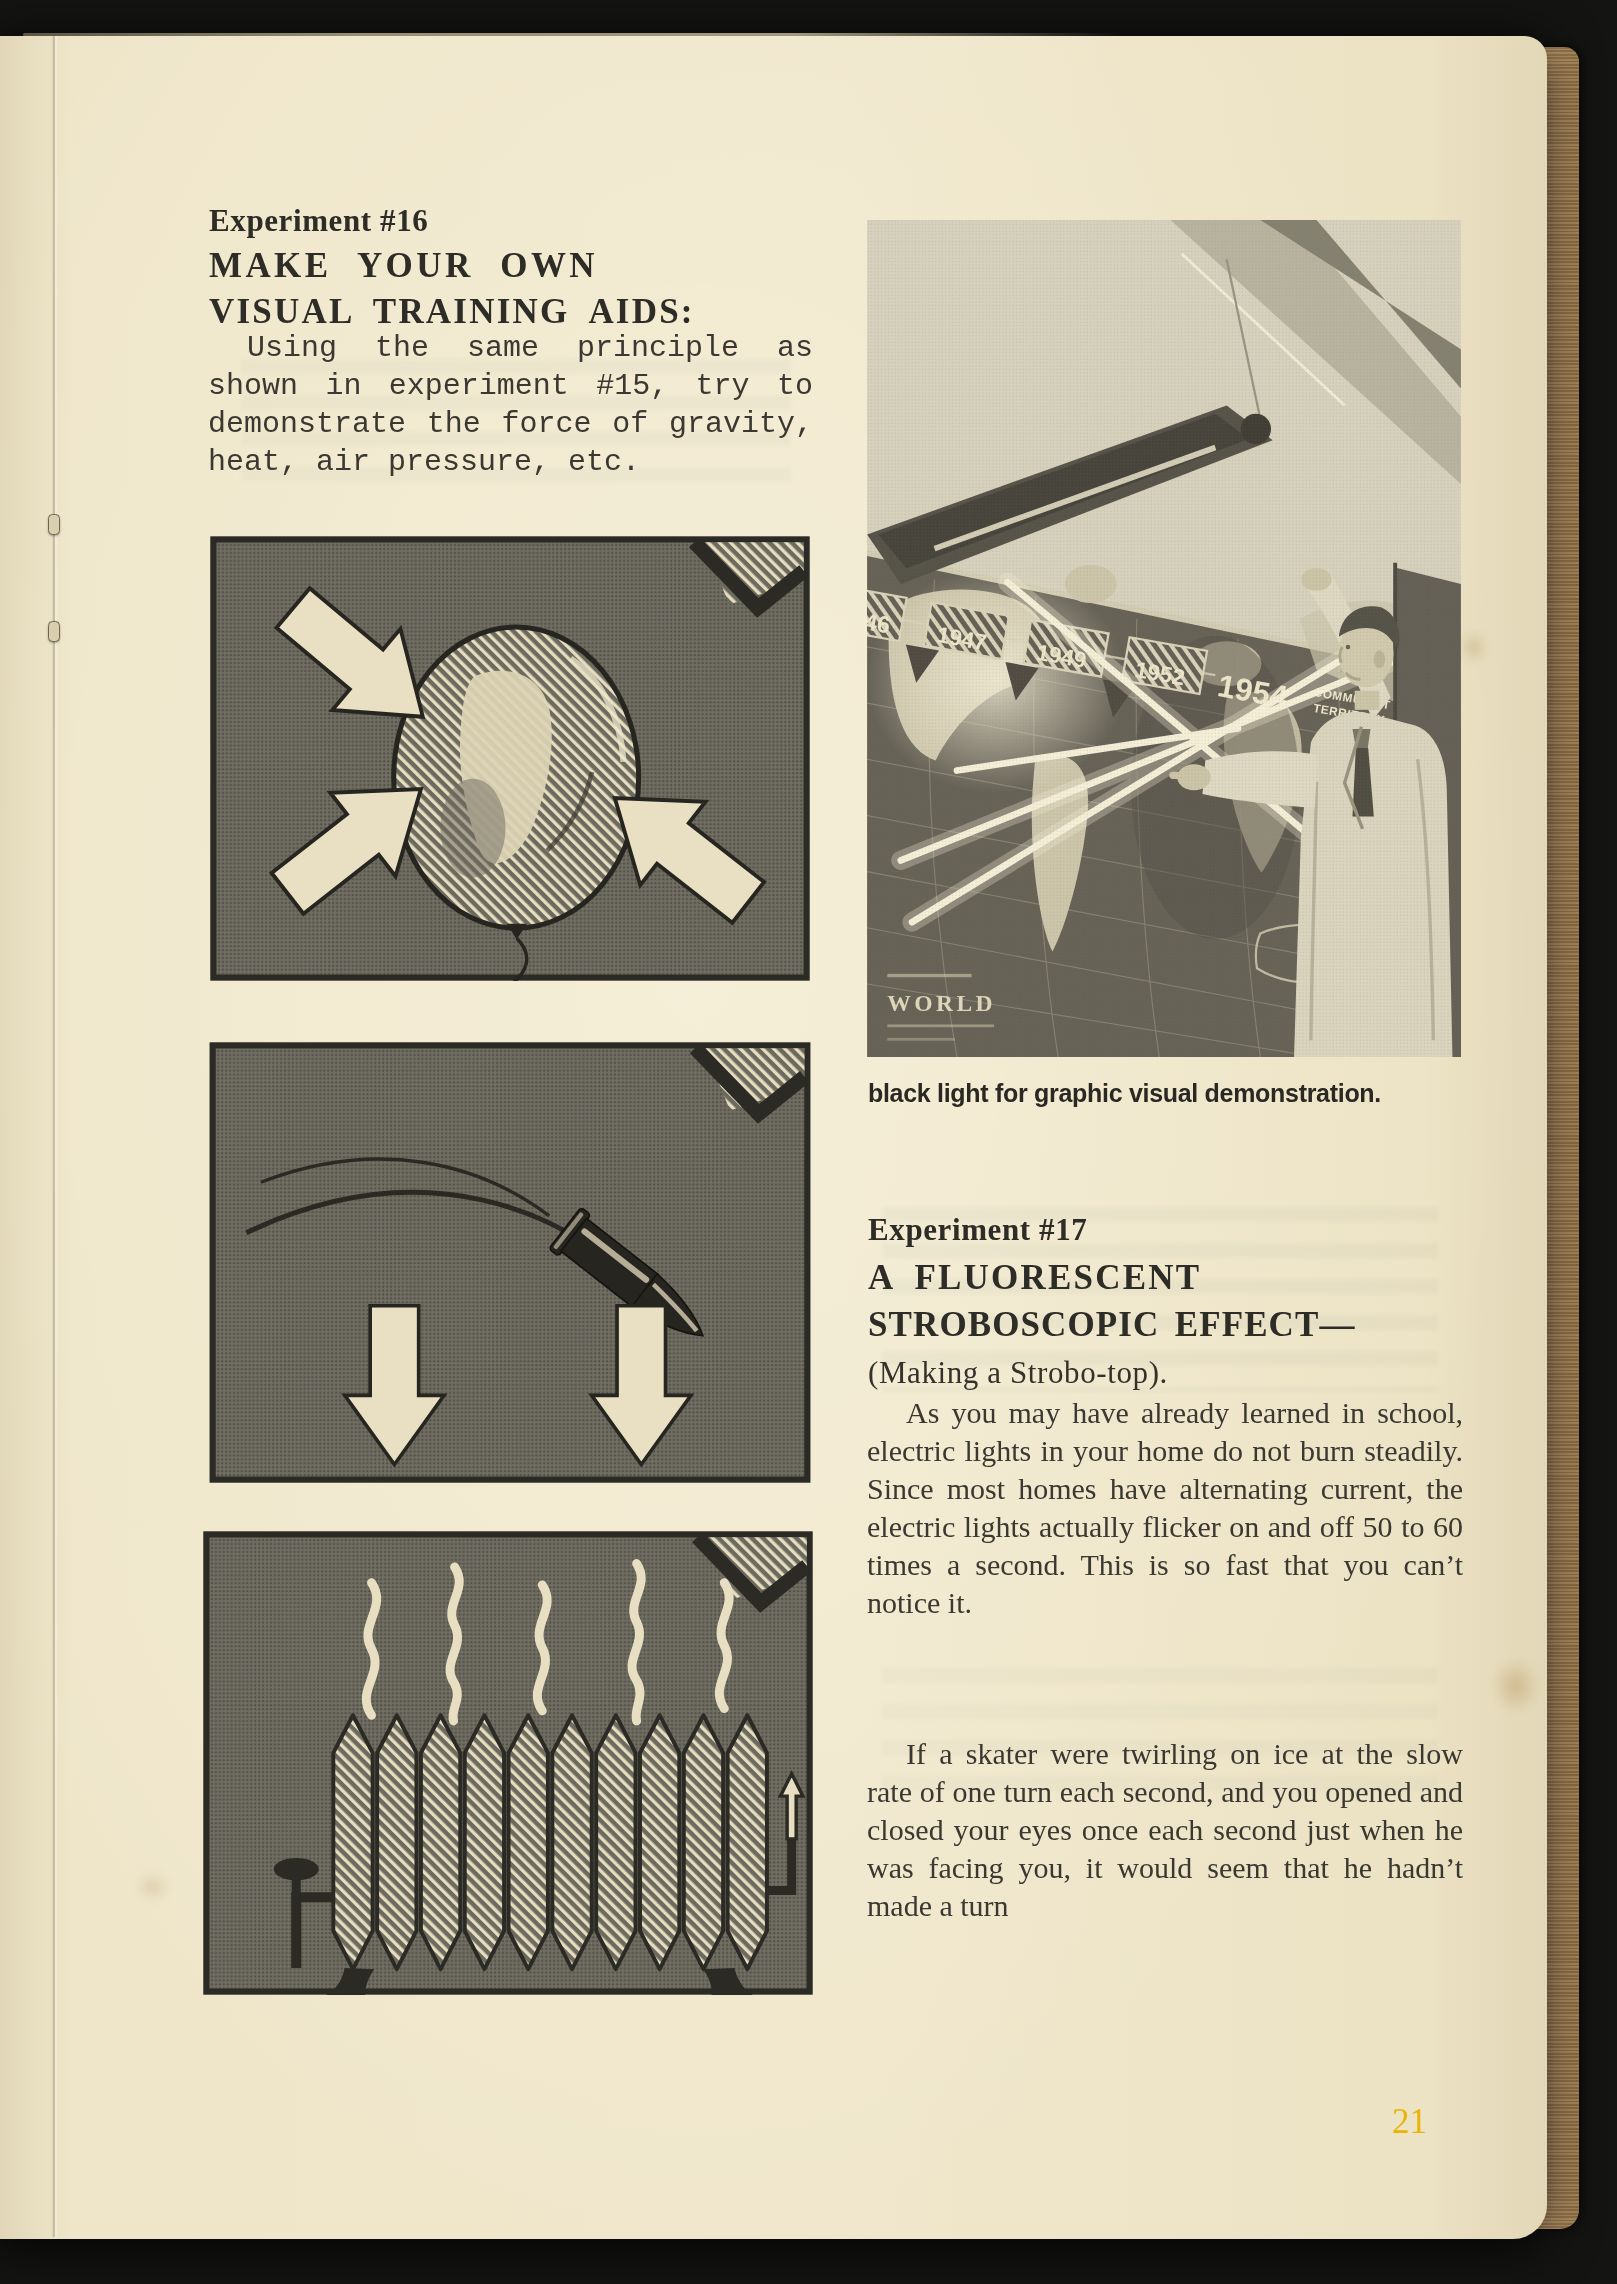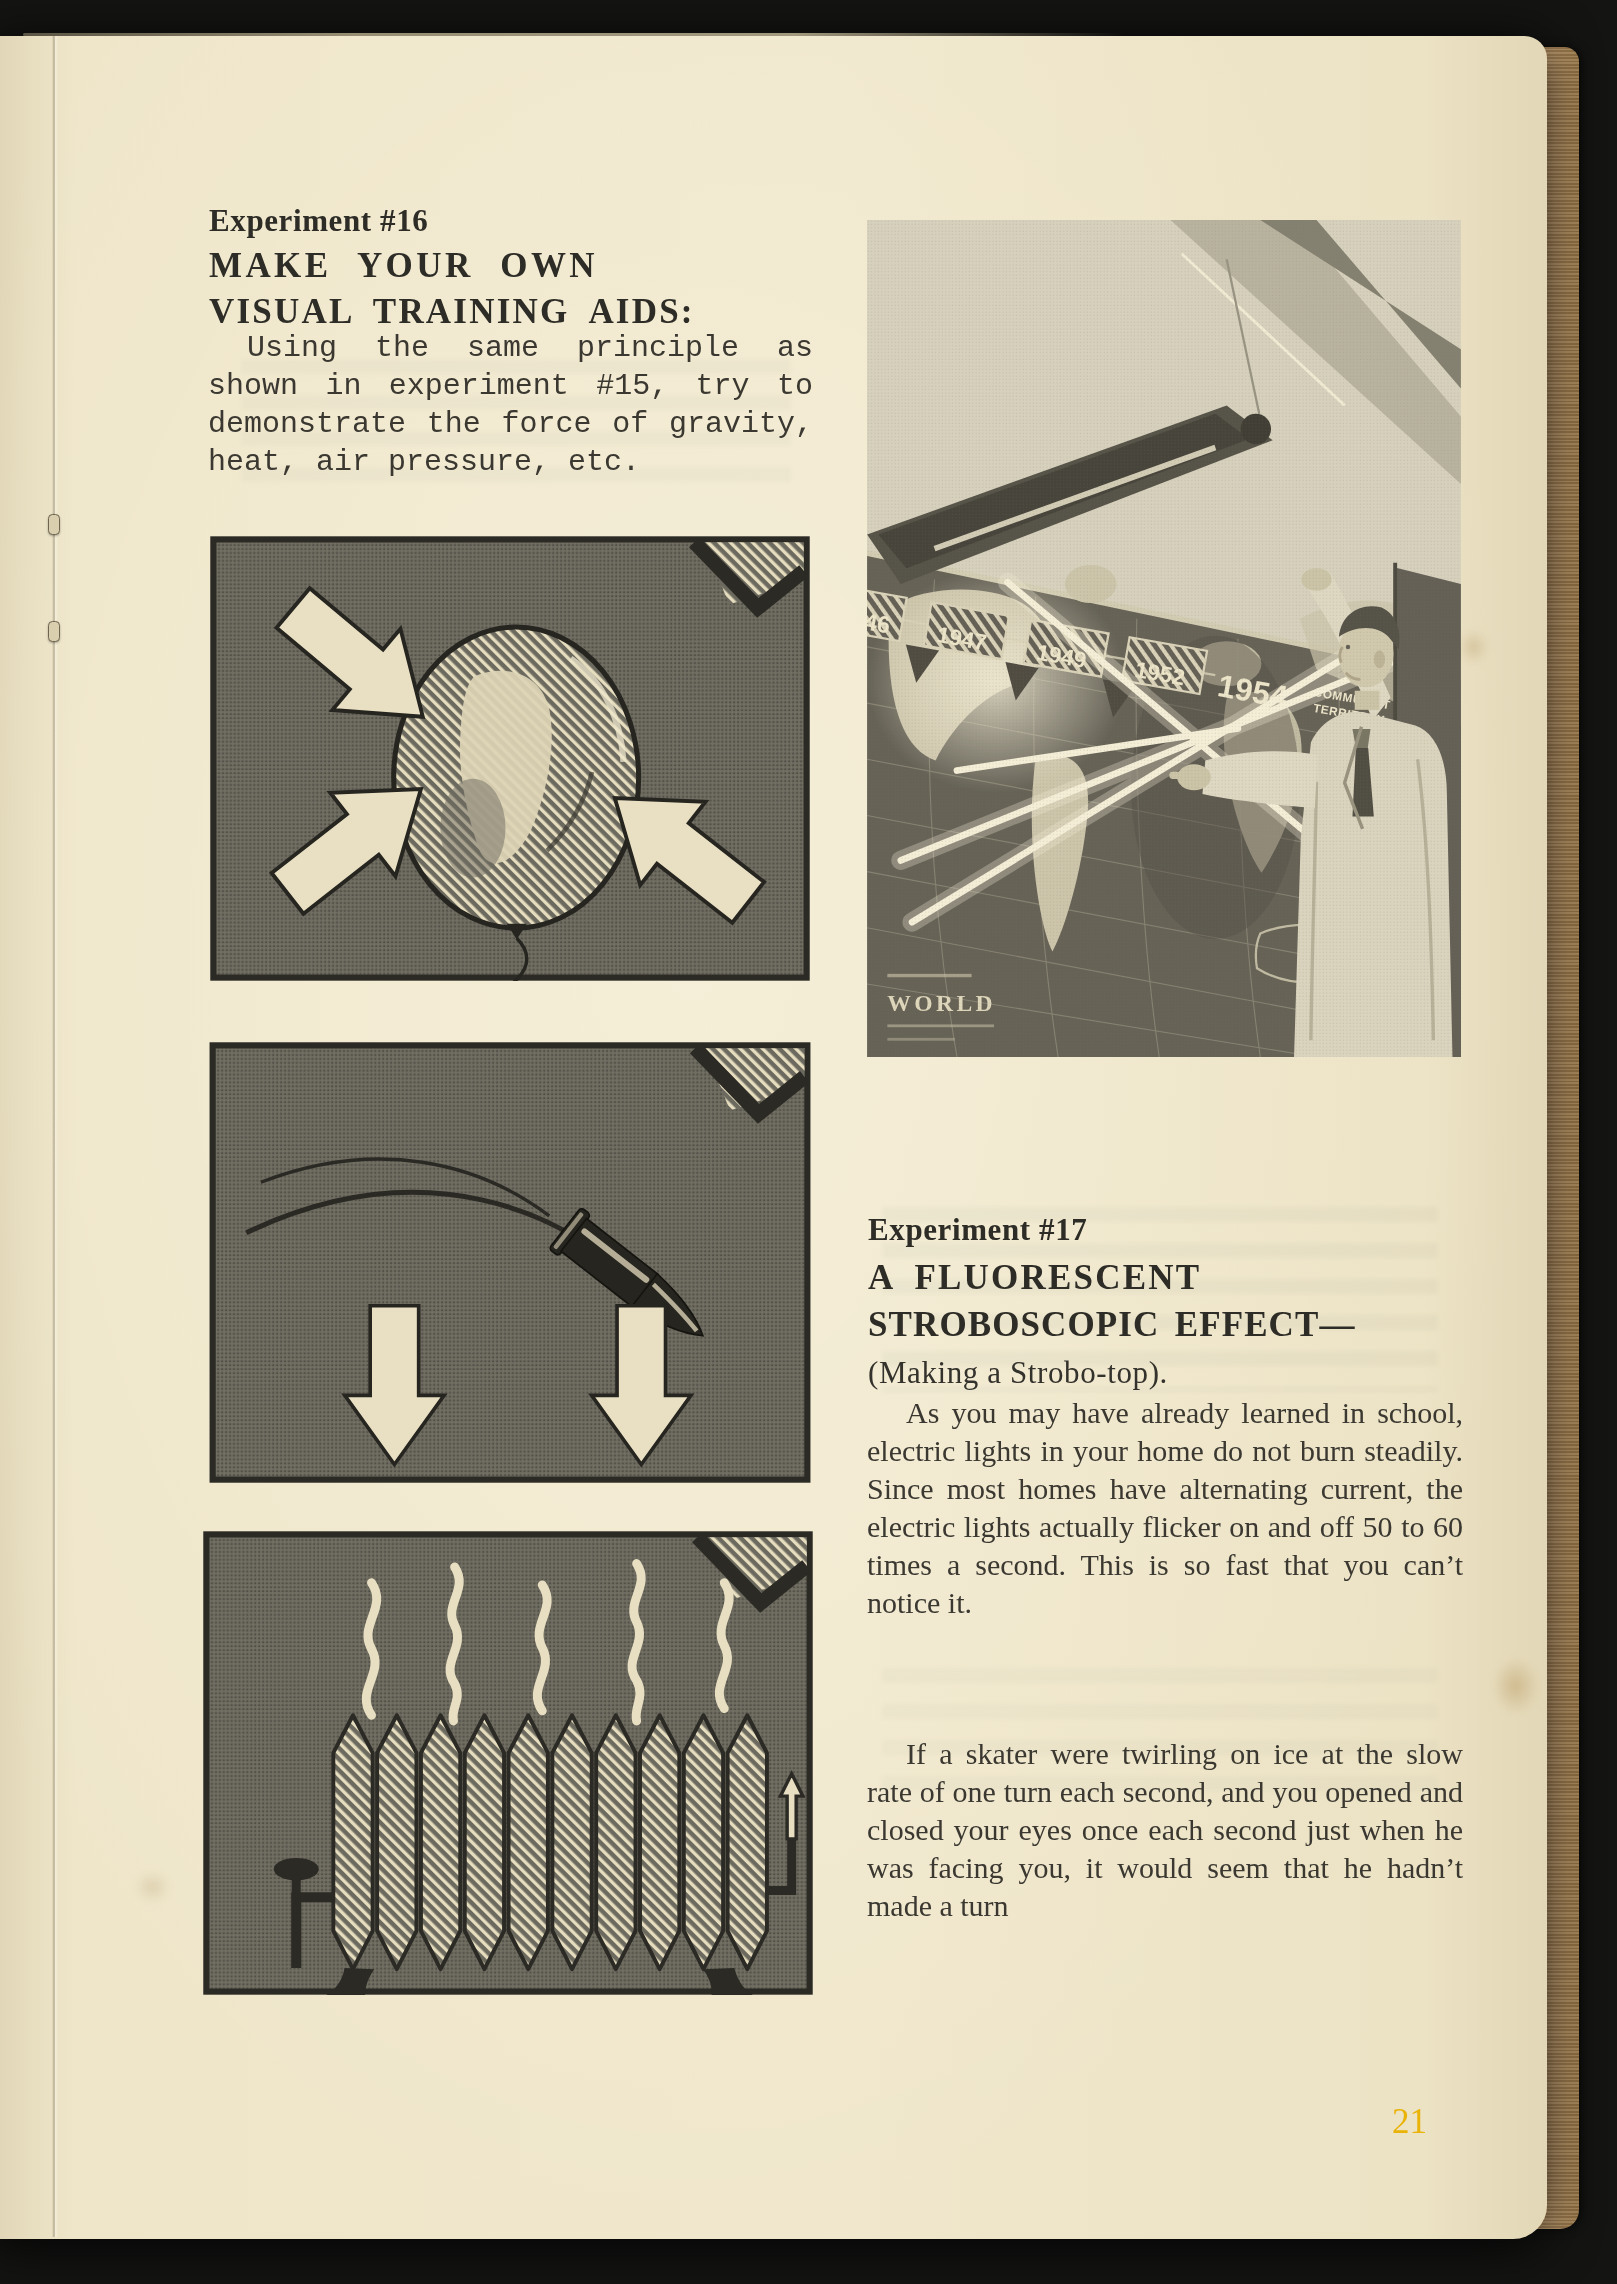--- a/index.html
+++ b/index.html
@@ -352,20 +352,21 @@
     <path d="M846,760 q-8,14 -2,28 M852,806 q10,12 26,12" stroke="#a89f85" stroke-width="5" fill="none"></path>
     <circle cx="856" cy="760" r="4" fill="#55524a"></circle>
   </g>
 
   <rect width="1057" height="1490" fill="url(#pdots)" opacity=".20"></rect>
   <rect width="1057" height="1490" fill="#e9e0c3" opacity=".10"></rect>
 </svg>
 </div>
 
 <div class="abs caption" style="left:868px;top:1077px;width:607px;">
+  <div>black light for graphic visual demonstration.</div>
 </div>
 
 <div class="abs h-label" style="left:868px;top:1212px;">Experiment #17</div>
 <div class="abs h-caps" style="left:868px;top:1258px;">A FLUORESCENT</div>
 <div class="abs h-caps" style="left:868px;top:1305px;letter-spacing:1.1px;word-spacing:5.6px;">STROBOSCOPIC EFFECT—</div>
 <div class="abs h-sub" style="left:868px;top:1355px;">(Making a Strobo-top).</div>
 
 <p class="abs body-text" style="left:867px;top:1394px;width:596px;">As you may have already learned in school, electric lights in your home do not burn steadily. Since most homes have alternating current, the electric lights actually flicker on and off 50 to 60 times a second. This is so fast that you can’t notice it.</p>
 <p class="abs body-text" style="left:867px;top:1735px;width:596px;">If a skater were twirling on ice at the slow rate of one turn each second, and you opened and closed your eyes once each second just when he was facing you, it would seem that he hadn’t made a turn</p>
 

